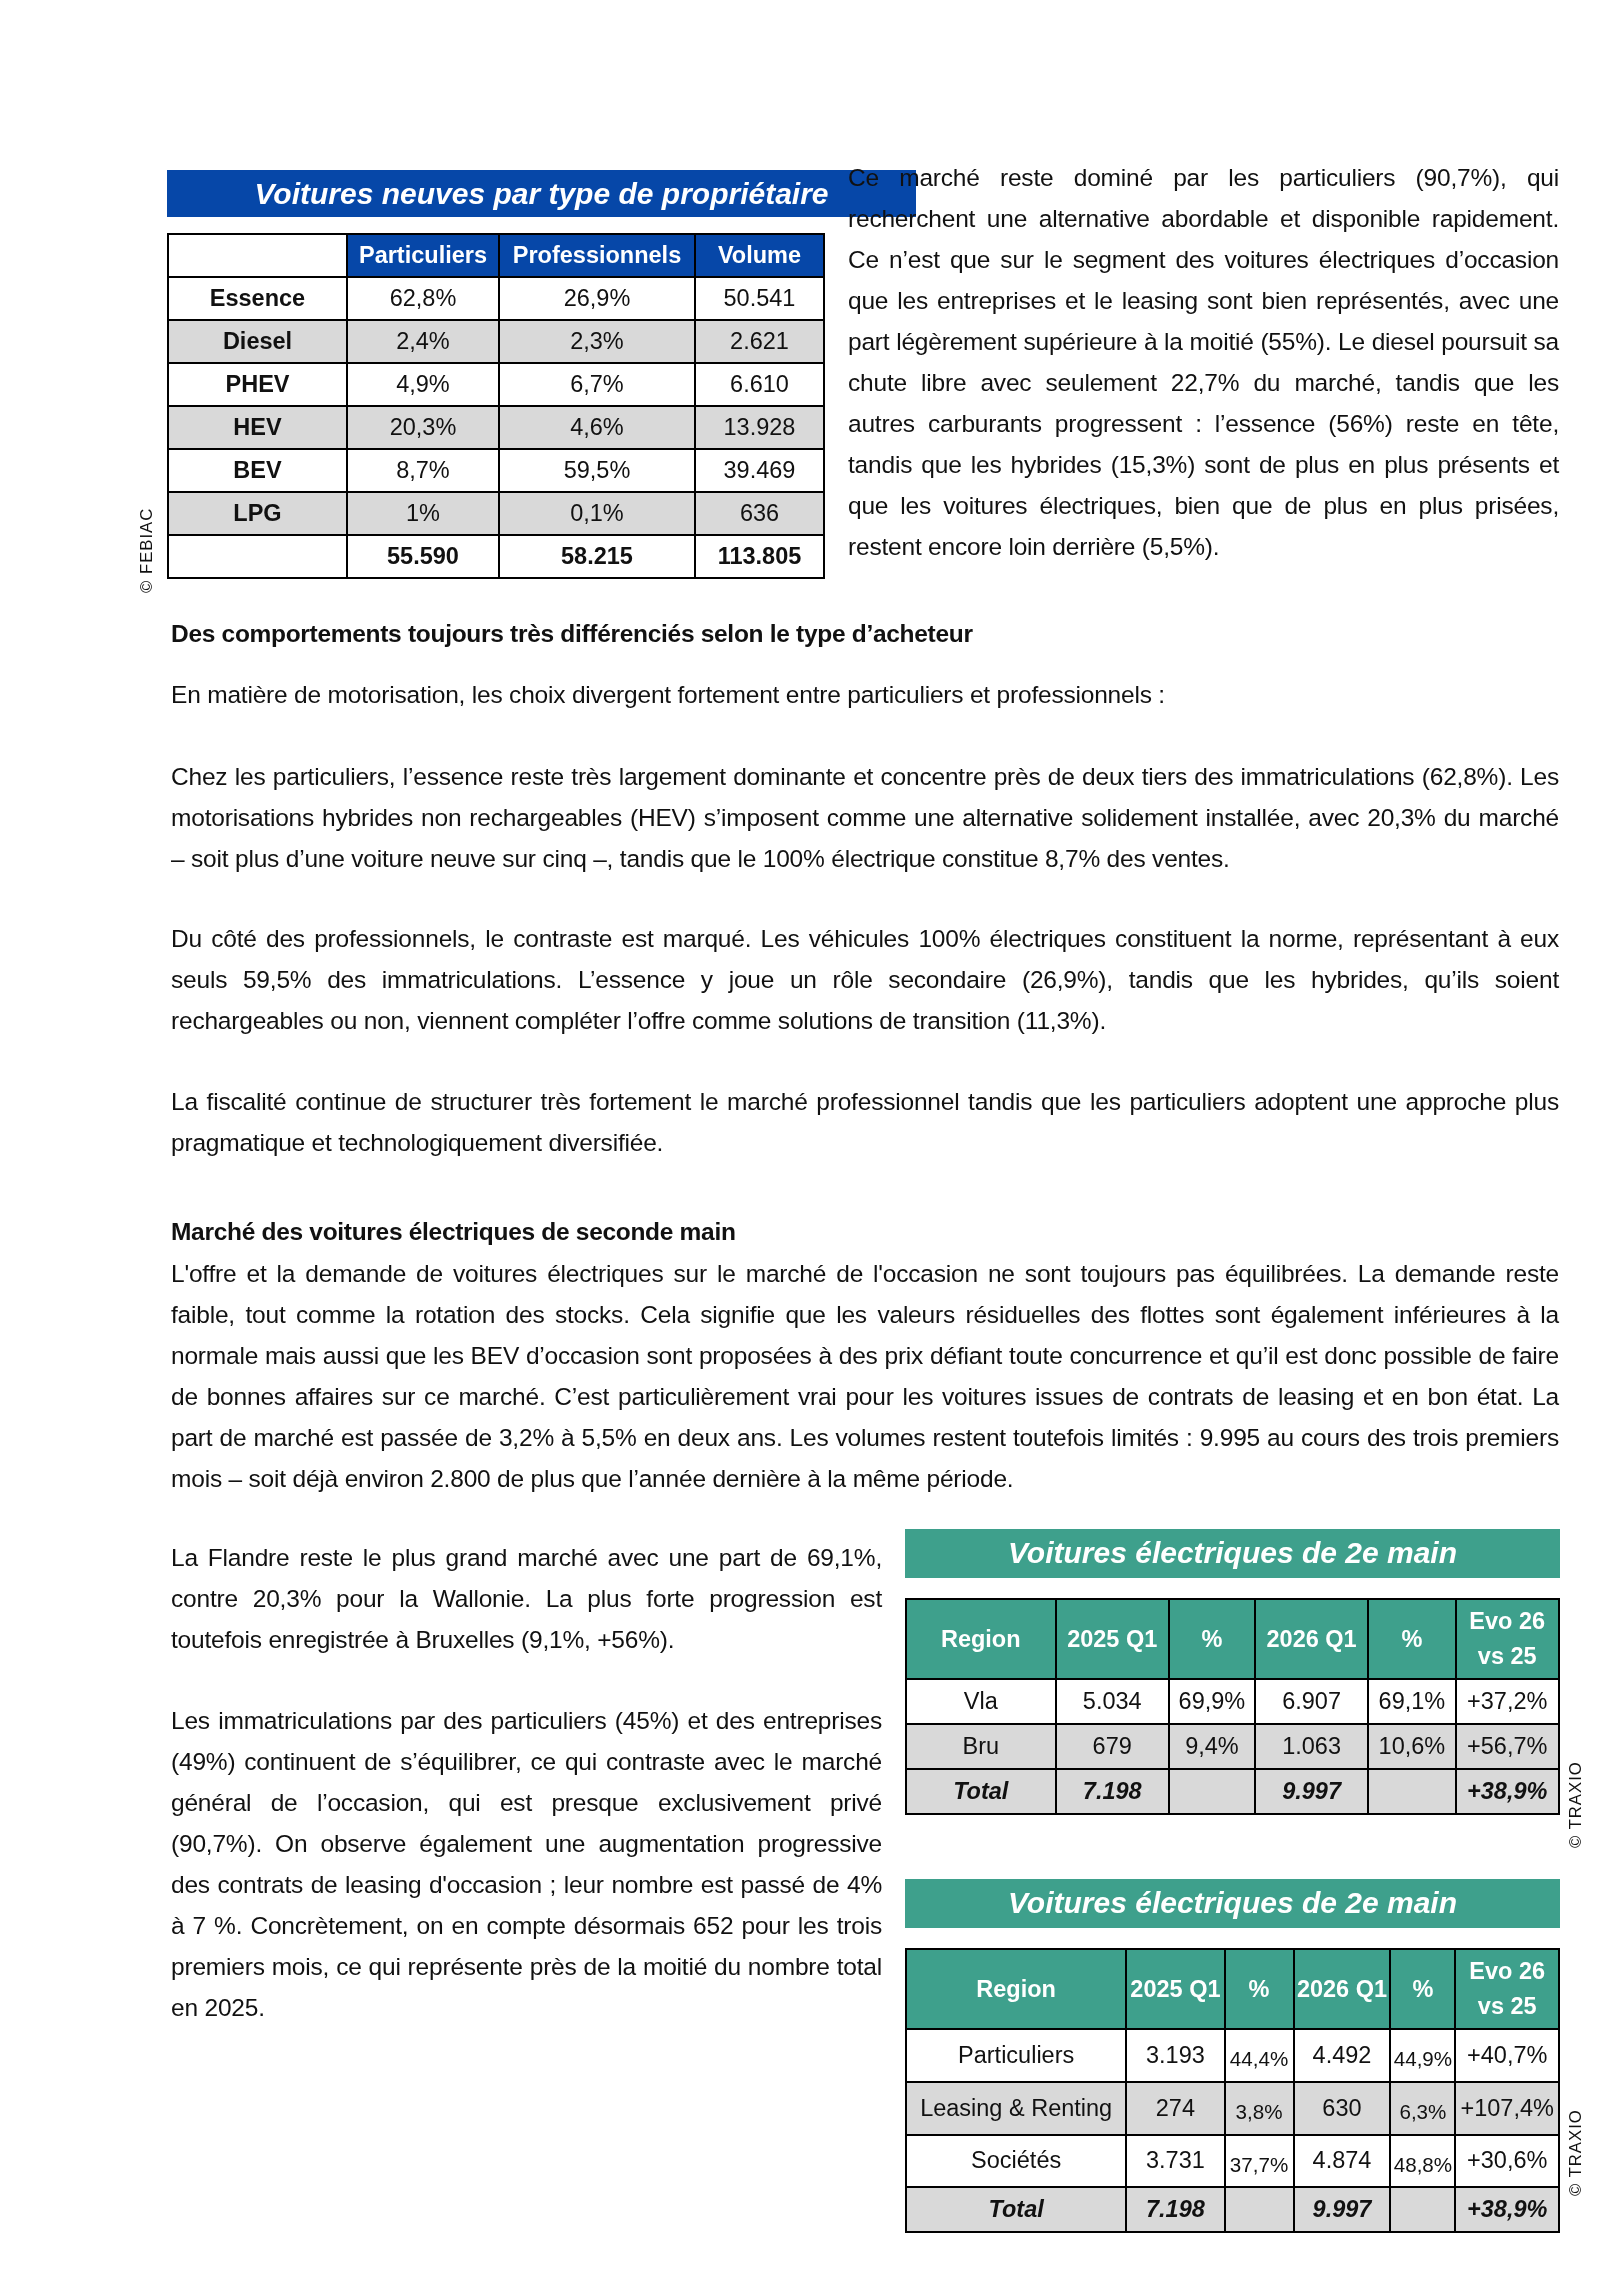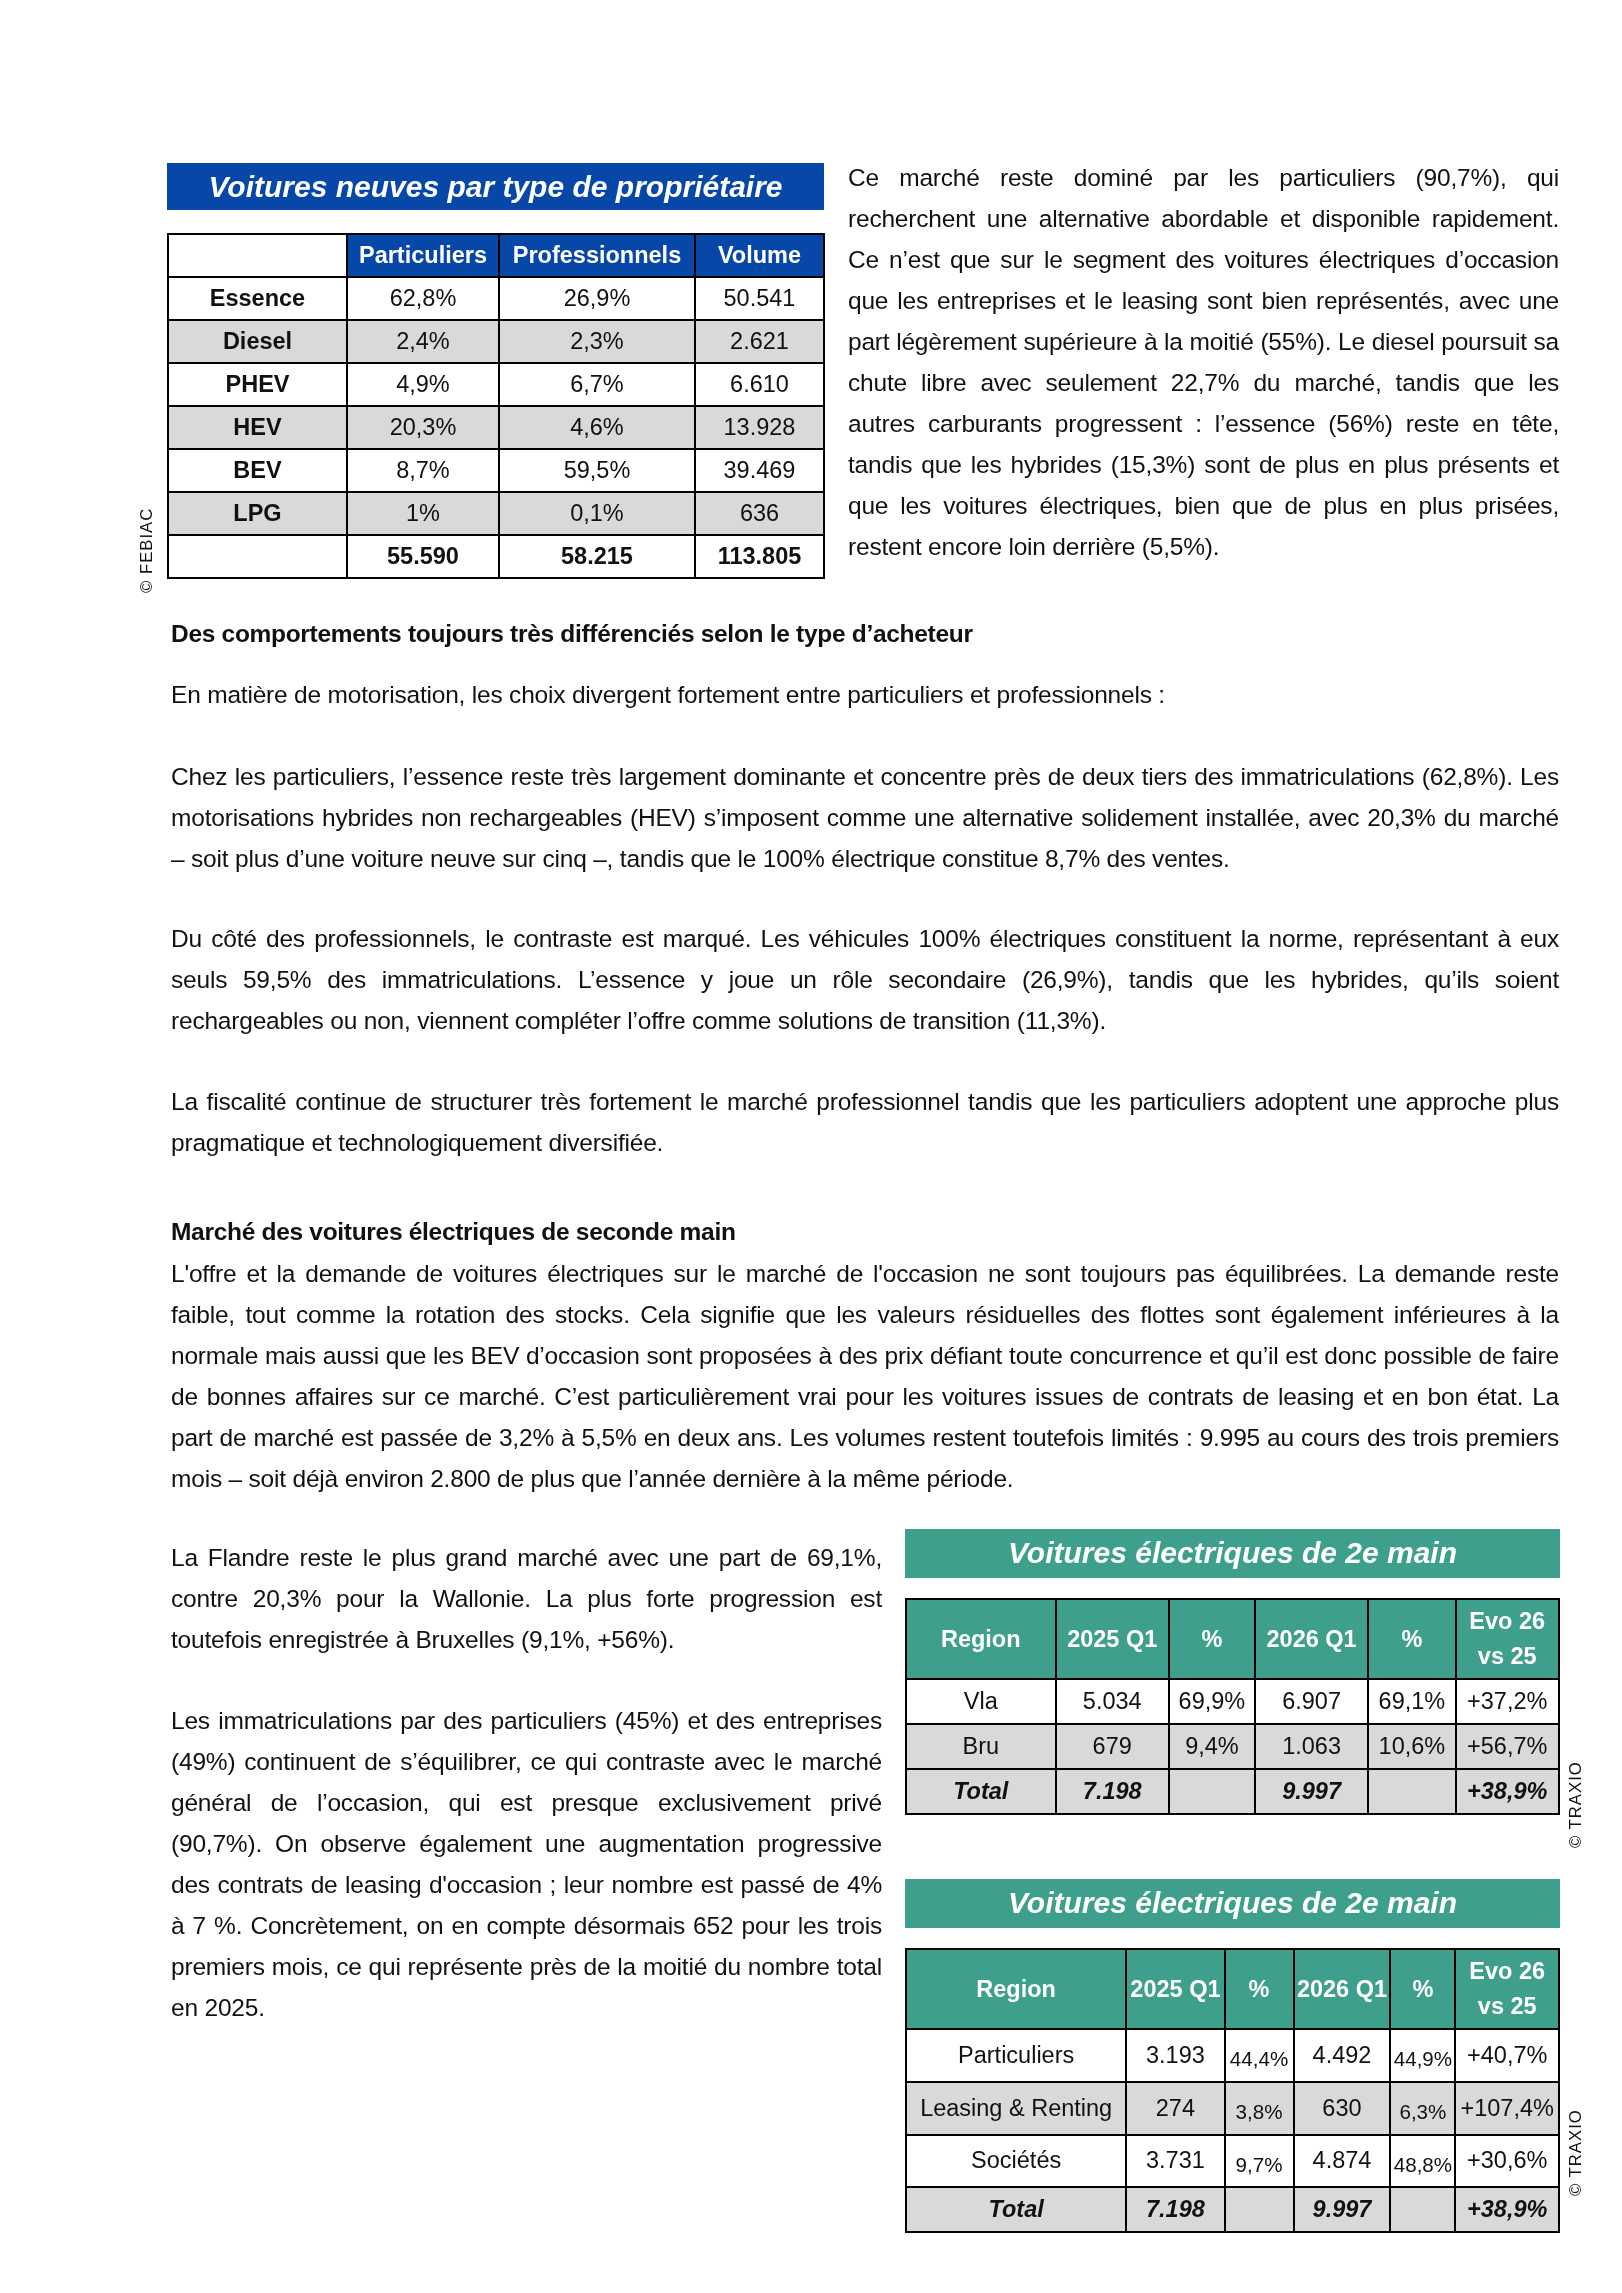--- a/index.html
+++ b/index.html
@@ -25,21 +25,21 @@
   .tbl-green th { background: #3ea08c; color: #fff; font-weight: bold; height: 78px; line-height: 35px; }
   .tbl-green tr.gray td { background: #d9d9d9; }
   .tbl-green tr.total td { font-weight: bold; font-style: italic; background: #d9d9d9; }
   .tbl-green td.small { font-size: 20.6px; padding-top: 7.8px; }
 
   .credit { font-size: 16.7px; color: #111; transform: rotate(-90deg); transform-origin: left top; white-space: nowrap; letter-spacing: 1px; }
 </style>
 </head>
 <body>
 
-<div class="abs title-blue" style="left:167px; top:163px; width:657px;">Voitures neuves par type de propriétaire</div>
+<div class="abs title-blue" style="left:167px; top:170px; width:749px;">Voitures neuves par type de propriétaire</div>
 
 <table class="abs tbl-blue" style="left:167px; top:233px; width:657px;">
   <colgroup>
       <col style="width:179px">
       <col style="width:152px">
       <col style="width:196px">
       <col style="width:129px">
     </colgroup>
   <tbody>
       <tr>
@@ -195,21 +195,21 @@
     <td>Leasing &amp; Renting</td>
     <td>274</td>
     <td class="small">3,8%</td>
     <td>630</td>
     <td class="small">6,3%</td>
     <td>+107,4%</td>
   </tr>
   <tr>
     <td>Sociétés</td>
     <td>3.731</td>
-    <td class="small">9,7%</td>
+    <td class="small">37,7%</td>
     <td>4.874</td>
     <td class="small">48,8%</td>
     <td>+30,6%</td>
   </tr>
   <tr class="total">
     <td>Total</td>
     <td>7.198</td>
     <td></td>
     <td>9.997</td>
     <td></td>

